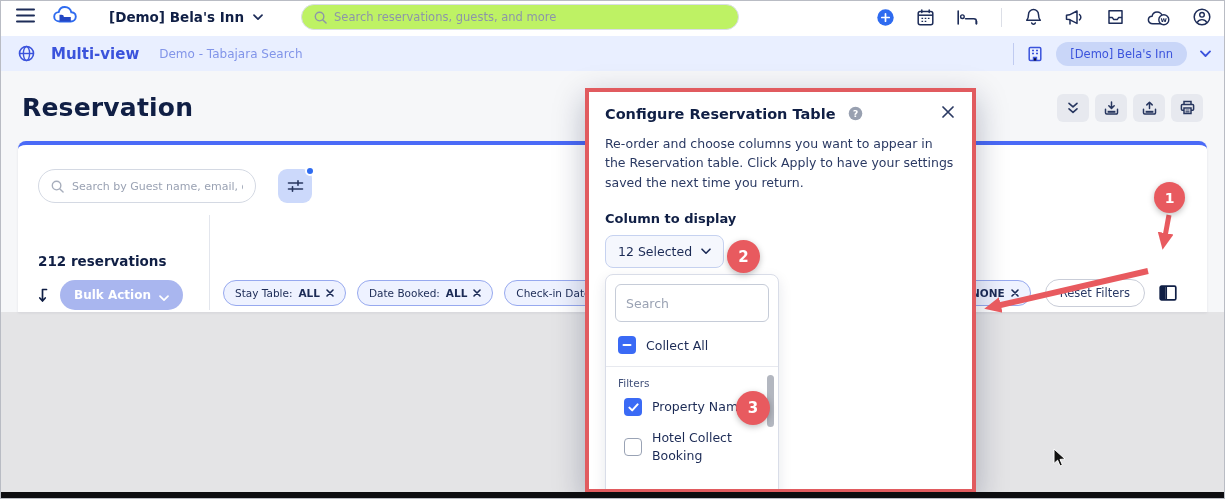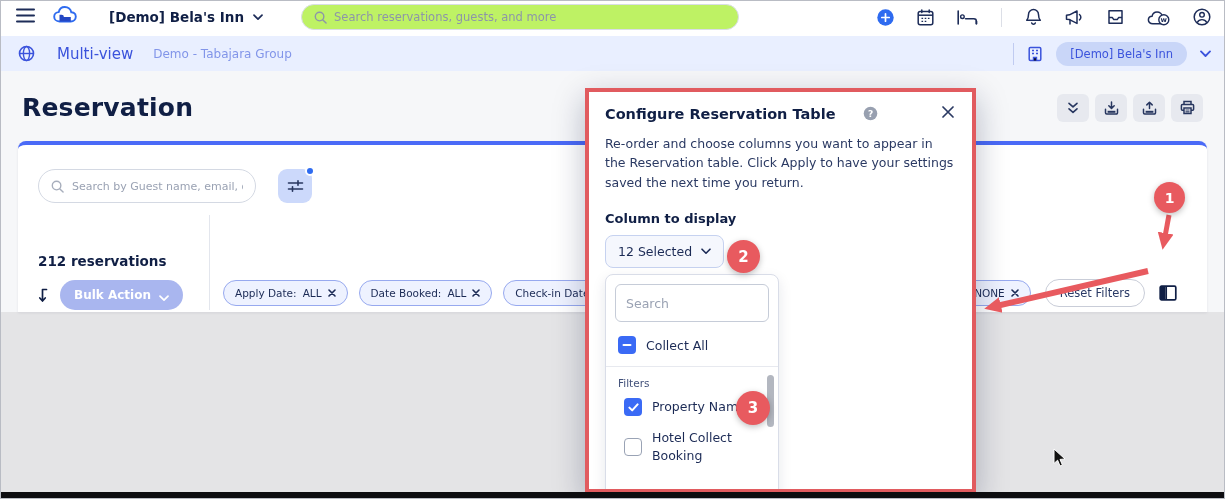--- a/index.html
+++ b/index.html
@@ -21,21 +21,21 @@
     border-radius:14px; display:flex; align-items:center; gap:7px; padding:0 12px; }
   .top-search input { border:none; outline:none; background:transparent; flex:1; font-size:11.5px;
     font-family:inherit; color:#33405f; }
   .top-search input::placeholder { color:#8d96a8; }
   .top-icons { margin-left:auto; display:flex; align-items:center; gap:23px; }
   .ticon { cursor:pointer; display:block; }
   .vdiv-top { width:1px; height:19px; background:#dcdfe7; }
 
   
   .multiview { height:35px; margin-top:2px; background:#e9efff; display:flex; align-items:center; padding:0 14px 0 18px; position:relative; z-index:8;}
-  .mv-title { font-size:15px; font-weight:normal; color:#3b53dc; margin-left:22px; }
+  .mv-title { font-size:15px; font-weight:bold; color:#3b53dc; margin-left:16px; }
   .mv-sub { font-size:12px; color:#8295e9; margin-left:20px; }
   .mv-right { margin-left:auto; display:flex; align-items:center; gap:13px; }
   .vdiv-mv { width:1px; height:22px; background:#c0cbf1; }
   .mv-pill { background:#c9d6f8; color:#3b53dc; font-size:11.5px; font-weight:500; border-radius:13px;
     padding:5px 14px; white-space:nowrap; cursor:pointer; }
 
   
   .page { position:absolute; top:71px; left:0; right:0; bottom:6px; background:#f6f7f9; z-index:1; }
   .page-header { display:flex; align-items:center; padding:22px 22px 0 22px; }
   .page-title { font-size:25px; font-weight:800; color:#101f45; letter-spacing:.2px; }
@@ -63,31 +63,31 @@
   .res-count { font-size:13.5px; font-weight:bold; color:#101f45; white-space:nowrap; }
   .bulk-row { display:flex; align-items:center; gap:10px; margin-top:11px; }
   .bulk-btn { background:#a9b6ef; color:#fff; font-weight:bold; font-size:12px; border:none;
     border-radius:16px; padding:8px 14px; display:flex; align-items:flex-end; gap:8px; cursor:pointer; font-family:inherit; white-space:nowrap;}
   .vdiv-card { width:1px; background:#e3e6ed; margin:0 13px; }
   .chips-zone { flex:1; display:flex; align-items:flex-end; padding-bottom:3px; }
   .chips-row { display:flex; align-items:center; gap:11px; flex:1; }
   .chip { height:26px; border:1px solid #97a9ef; background:#eef2ff; border-radius:13px;
     display:flex; align-items:center; gap:6px; padding:0 11px; font-size:10.5px; color:#1b2a55;
     white-space:nowrap; cursor:pointer; flex:none; }
-  .chip .val { font-weight:normal; }
+  .chip .val { font-weight:bold; }
   .right-chip-group { margin-left:auto; display:flex; align-items:center; gap:14px; }
   .reset-btn { height:28px; background:#fff; border:1px solid #c9cdd8; border-radius:15px;
     padding:0 14px; font-size:11.5px; font-weight:500; color:#2a3a66; cursor:pointer; font-family:inherit; white-space:nowrap;}
   .cfg-icon { cursor:pointer; display:block; }
 
   
   .modal { position:absolute; left:585px; top:88px; width:391px; height:405px; background:#fff;
     border:4px solid #e15b5f; box-shadow:0 10px 30px rgba(10,20,60,.28); z-index:40; overflow:hidden; }
   .modal-inner { padding:12px 16px; position:relative; }
-  .modal-head { display:flex; align-items:center; gap:27px; }
+  .modal-head { display:flex; align-items:center; gap:12px; }
   .modal-title { font-size:14.5px; font-weight:bold; color:#101f45; }
   .modal-close { margin-left:auto; background:none; border:none; cursor:pointer; padding:2px; }
   .modal-desc { margin-top:11px; font-size:12.5px; line-height:1.55; color:#2b3a63; max-width:358px; }
   .col-label { margin-top:19px; font-size:13px; font-weight:bold; color:#101f45; }
   .select-btn { margin-top:9px; width:119px; height:33px; background:#f5f7fd; border:1px solid #c6d2f0;
     border-radius:8px; display:flex; align-items:center; justify-content:space-between; padding:0 12px;
     font-size:12.5px; color:#1b2a55; cursor:pointer; font-family:inherit; }
 
   .dd-panel { position:relative; margin-top:6px; width:174px; background:#fff; border:1px solid #d9dde8;
     border-radius:8px; box-shadow:0 5px 14px rgba(20,30,70,.10); padding-bottom:10px; min-height:230px; }
@@ -187,21 +187,21 @@
   </span>
 </header>
 
 <div class="multiview">
   <svg width="17" height="17" viewBox="0 0 17 17">
       <circle cx="8.5" cy="8.5" r="7" fill="none" stroke="#3b53dc" stroke-width="1.6"></circle>
       <ellipse cx="8.5" cy="8.5" rx="3.1" ry="7" fill="none" stroke="#3b53dc" stroke-width="1.4"></ellipse>
       <path d="M1.5 8.5h14" stroke="#3b53dc" stroke-width="1.4"></path>
     </svg>
   <span class="mv-title">Multi-view</span>
-  <span class="mv-sub">Demo - Tabajara Group</span>
+  <span class="mv-sub">Demo - Tabajara Search</span>
   <span class="mv-right">
     <span class="vdiv-mv"></span>
     <svg width="16" height="16" viewBox="0 0 16 16">
         <rect x="2.2" y="1.5" width="11.6" height="13" rx="1.2" fill="none" stroke="#3b53dc" stroke-width="1.5"></rect>
         <path d="M5 4.5h2M9 4.5h2M5 7.5h2M9 7.5h2M6.5 14.5v-3h3v3" stroke="#3b53dc" stroke-width="1.4"></path>
       </svg>
     <span class="mv-pill">[Demo] Bela's Inn</span>
     <svg width="11" height="8" viewBox="0 0 11 8">
         <path d="M1 1.4 5.5 6 10 1.4" fill="none" stroke="#3b53dc" stroke-width="1.8" stroke-linecap="round" stroke-linejoin="round"></path>
       </svg>
@@ -274,21 +274,21 @@
             <svg width="10" height="7" viewBox="0 0 10 7">
                 <path d="M1 1.2 5 5.2 9 1.2" fill="none" stroke="#fff" stroke-width="1.7" stroke-linecap="round" stroke-linejoin="round"></path>
               </svg>
           </button>
         </div>
       </div>
       <div class="vdiv-card"></div>
       <div class="chips-zone">
         <div class="chips-row">
           <span class="chip">
-            <span class="lbl">Apply Date:</span>
+            <span class="lbl">Stay Table:</span>
             <span class="val">ALL</span>
             <svg width="8" height="8" viewBox="0 0 8 8">
                 <path d="M1 1l6 6M7 1 1 7" stroke="#1b2a55" stroke-width="1.6" stroke-linecap="round"></path>
               </svg>
           </span>
           <span class="chip">
             <span class="lbl">Date Booked:</span>
             <span class="val">ALL</span>
             <svg width="8" height="8" viewBox="0 0 8 8">
                 <path d="M1 1l6 6M7 1 1 7" stroke="#1b2a55" stroke-width="1.6" stroke-linecap="round"></path>

